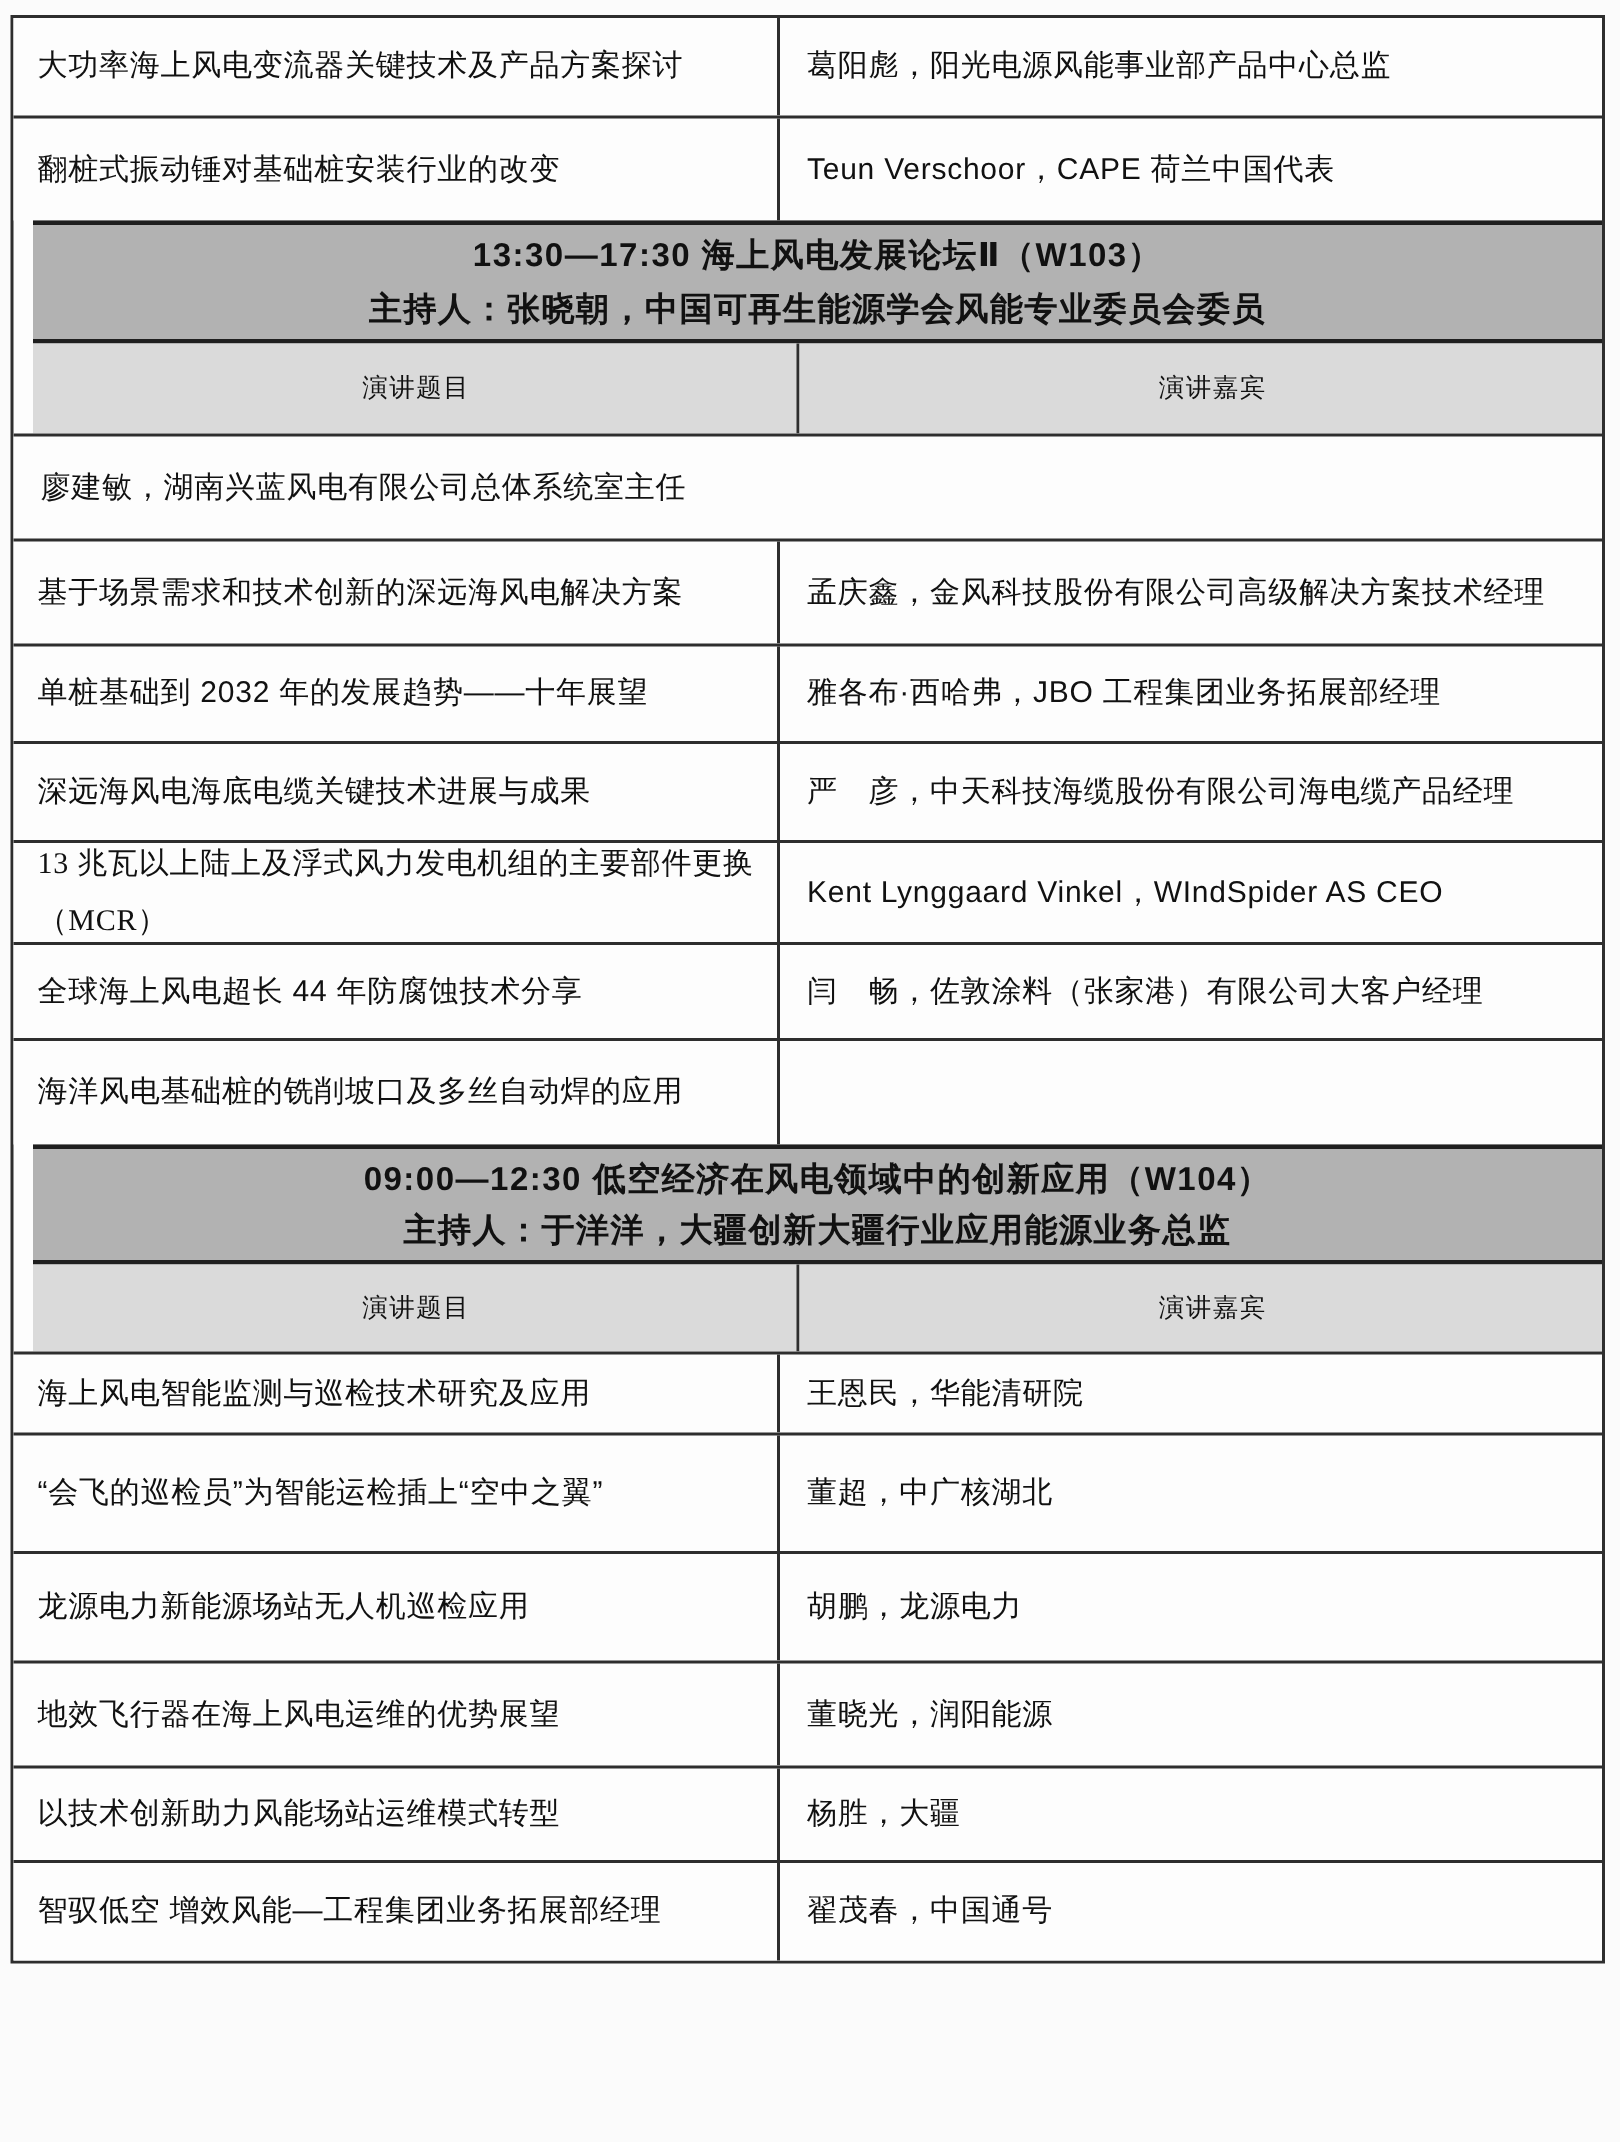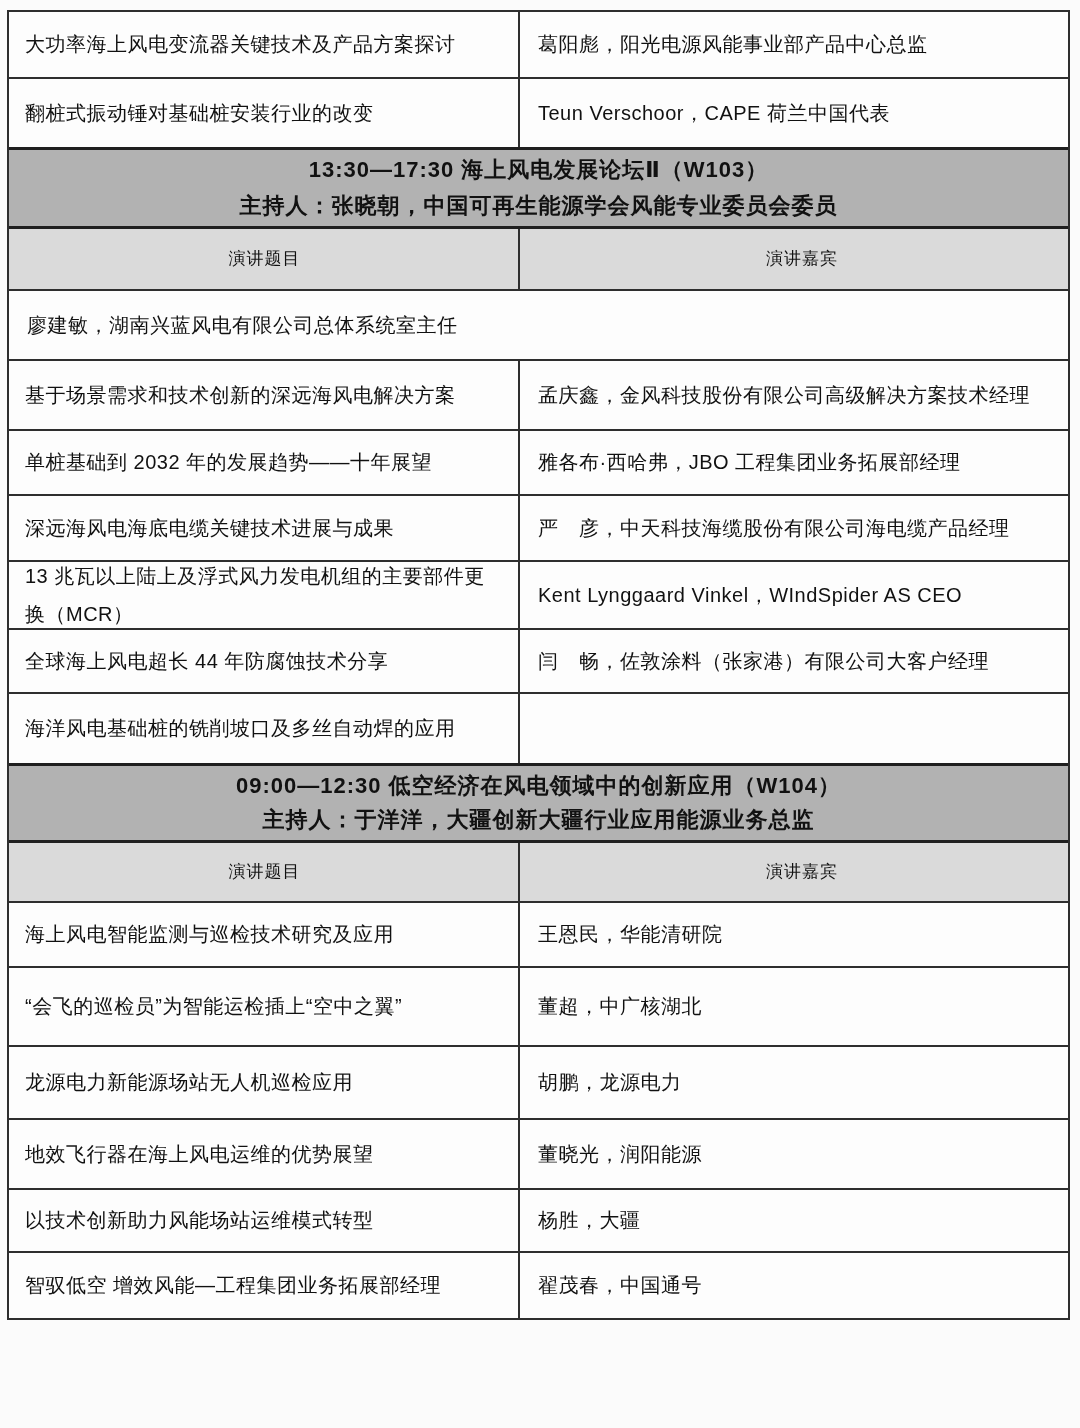--- a/index.html
+++ b/index.html
@@ -21,21 +21,21 @@
     position:relative;
   }
   .program-table{
     position:absolute;left:7px;top:10px;width:1063px;
     border:2px solid var(--line);
     background:var(--body-bg);
     display:flex;flex-direction:column;
   }
   .row{display:flex;background:var(--body-bg);}
   .row + .row{border-top:2px solid var(--line);}
-  .row.thick-top{border-top:3px solid #1f1f1f;}
+  .row.thick-top{border-top:3px solid #1f1f1f;margin-left:13px;}
   .cell{
     display:flex;flex-direction:column;justify-content:center;
     font-size:20px;line-height:1.45;letter-spacing:0.5px;
   }
   .cell.left{
     flex:0 0 511px;width:511px;
     border-right:2px solid var(--line);
     padding:4px 14px 4px 16px;
   }
   .cell.right{
@@ -46,21 +46,21 @@
     background:var(--session-bg);
     display:flex;flex-direction:column;justify-content:space-evenly;
     align-items:center;text-align:center;
     font-weight:bold;font-size:22px;letter-spacing:1px;
   }
   .colheader .cell{
     background:var(--colheader-bg);
     align-items:center;text-align:left;
     font-size:17px;letter-spacing:1px;
   }
-  .lh-wide{line-height:1.9;}
+  .lh-wide{line-height:1.9;font-family:Liberation Serif, serif;}
   .lh-xwide{line-height:2.45;}
 </style>
 </head>
 <body>
 
 <div class="program-table">
 
   <div class="row" style="height:65px">
     <div class="cell left">大功率海上风电变流器关键技术及产品方案探讨</div>
     <div class="cell right">葛阳彪，阳光电源风能事业部产品中心总监</div>
@@ -110,21 +110,21 @@
   <div class="row session-header thick-top" style="height:77px">
     <div>09:00—12:30 低空经济在风电领域中的创新应用（W104）</div>
     <div>主持人：于洋洋，大疆创新大疆行业应用能源业务总监</div>
   </div>
 
   <div class="row colheader thick-top" style="height:61px">
     <div class="cell left">演讲题目</div>
     <div class="cell right">演讲嘉宾</div>
   </div>
 
-  <div class="row" style="height:65px">
+  <div class="row" style="height:54px">
     <div class="cell left">海上风电智能监测与巡检技术研究及应用</div>
     <div class="cell right">王恩民，华能清研院</div>
   </div>
   <div class="row" style="height:79px">
     <div class="cell left">“会飞的巡检员”为智能运检插上“空中之翼”</div>
     <div class="cell right">董超，中广核湖北</div>
   </div>
   <div class="row" style="height:73px">
     <div class="cell left">龙源电力新能源场站无人机巡检应用</div>
     <div class="cell right">胡鹏，龙源电力</div>

